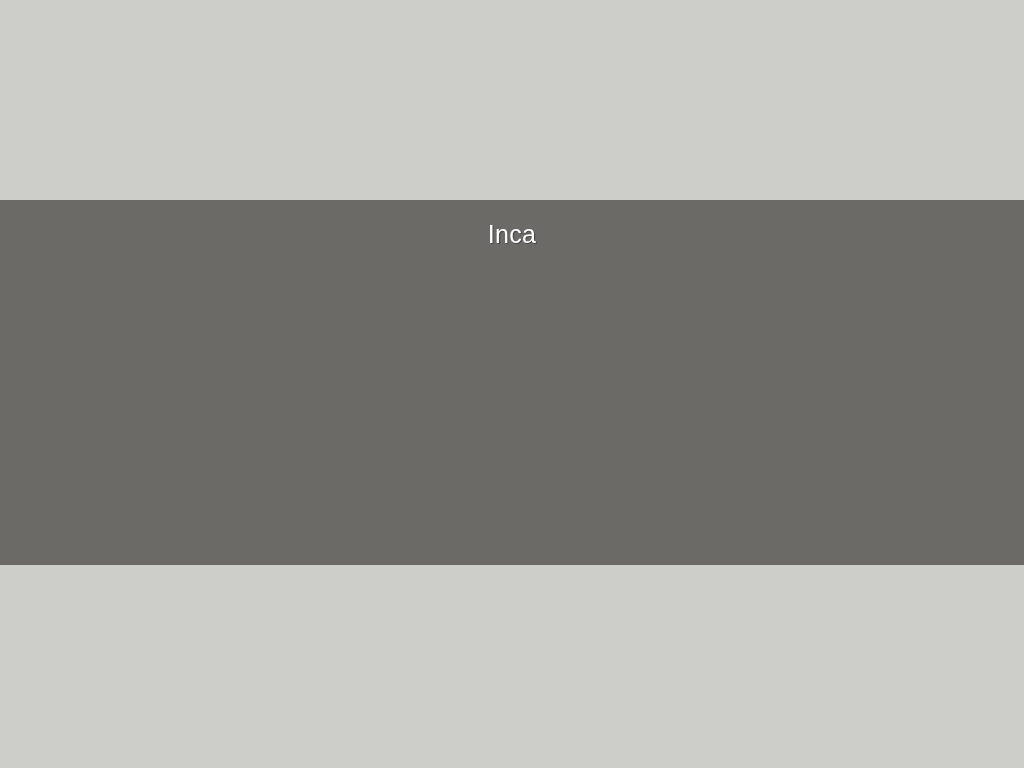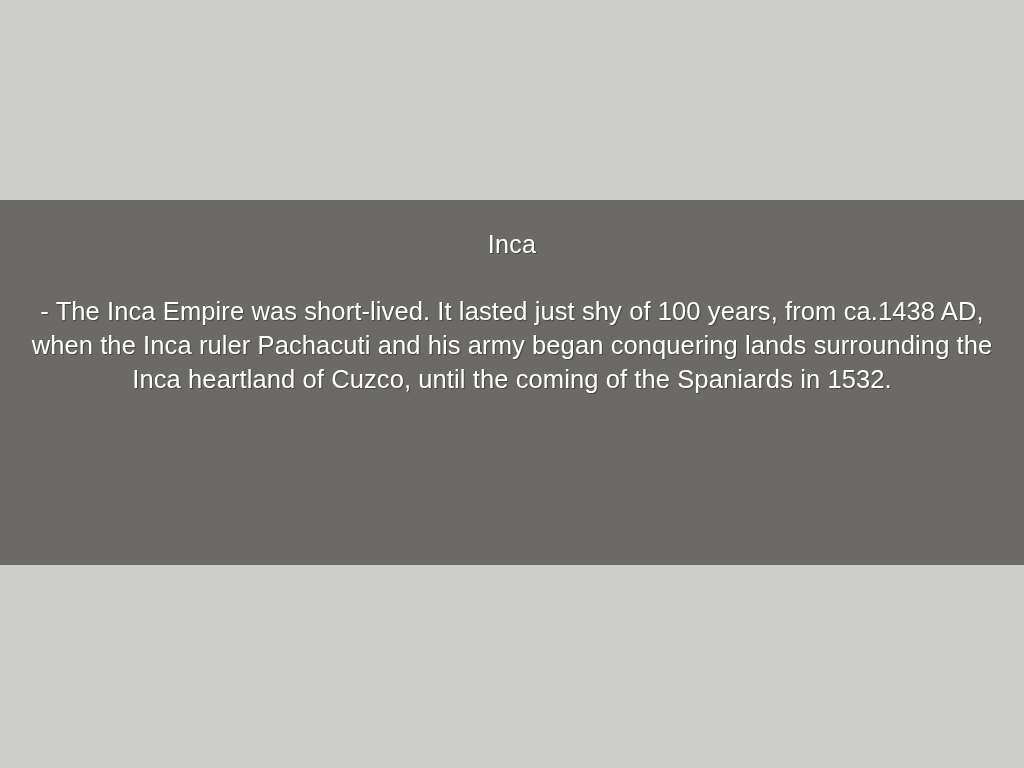--- a/index.html
+++ b/index.html
@@ -20,21 +20,21 @@
     background: #cdcec9;
   }
   .content-band {
     position: absolute;
     left: 0;
     top: 200px;
     width: 1024px;
     height: 365px;
     background: #6b6a66;
     box-sizing: border-box;
-    padding: 22px 24px 20px 24px;
+    padding: 12px 24px 20px 24px;
     display: flex;
     flex-direction: column;
     align-items: center;
   }
   .slide-title {
     color: #ffffff;
     font-size: 25px;
     line-height: 32px;
     text-align: center;
     letter-spacing: 0.3px;
@@ -59,15 +59,14 @@
   .para-2 {
     margin-top: 34px;
   }
 </style>
 </head>
 <body>
 
 <div class="slide">
   <div class="content-band">
     <h1 class="slide-title">Inca</h1>
-    <p class="body-text para-1">- The Inca Empire was short-lived. It lasted just shy of 100 years, from ca.1438 AD, when the Inca ruler Pachacuti and his army began conquering lands surrounding the Inca heartland of Cuzco, until the coming of the Spaniards in 1532.</p>
   </div>
 </div>
 
 </body></html>

